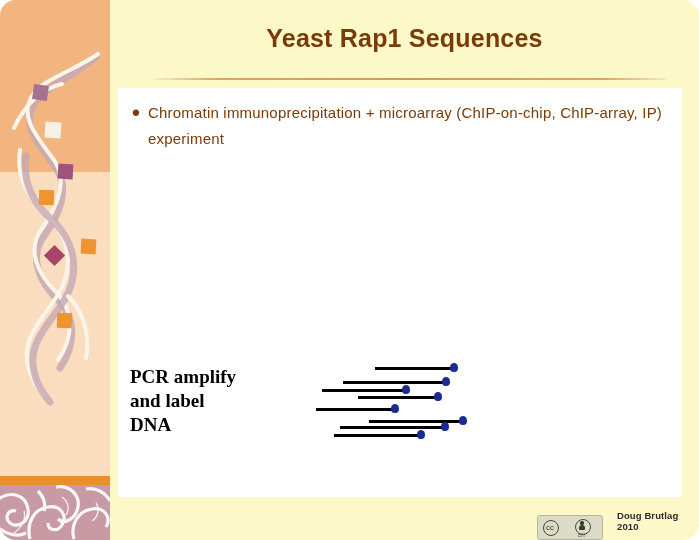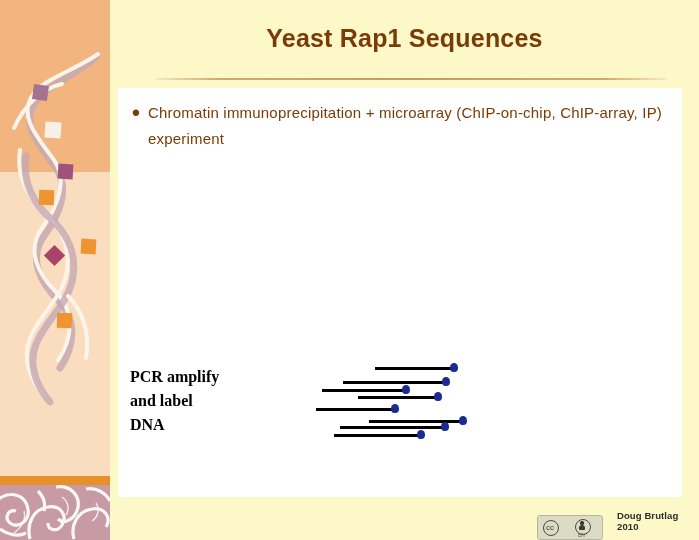--- a/index.html
+++ b/index.html
@@ -7,20 +7,21 @@
     padding: 0;
     background: #ffffff;
   }
   #slide {
     position: relative;
     width: 699px;
     height: 540px;
     overflow: hidden;
     background: #FCF8C8;
     font-family: "Liberation Sans", sans-serif;
+    border-radius: 16px;
   }
 
   
   #sidebar {
     position: absolute;
     left: 0; top: 0;
     width: 110px;
     height: 540px;
     overflow: hidden;
     background: #FAE0C4;
@@ -119,21 +120,21 @@
     flex: 1 1 auto;
   }
 
   
   #pcr-label {
     position: absolute;
     left: 12px; top: 277px;
     color: #000000;
     font-family: "Liberation Serif", serif;
     font-weight: bold;
-    font-size: 16px;
+    font-size: 19px;
     line-height: 24px;
     white-space: pre-line;
   }
 
   
   #fragments {
     position: absolute;
     left: 198px; top: 270px;
     width: 180px;
     height: 80px;

